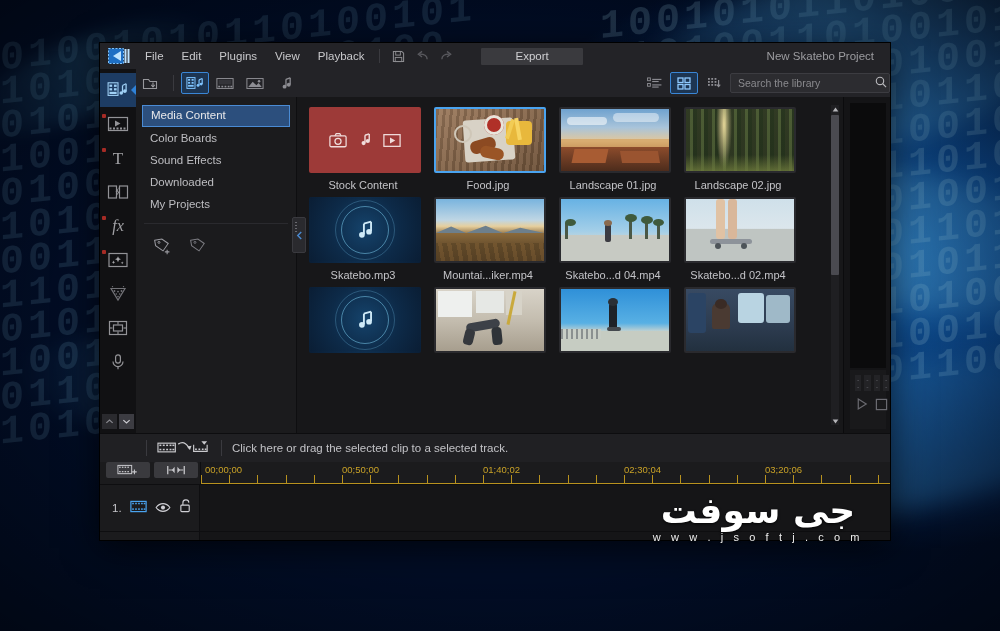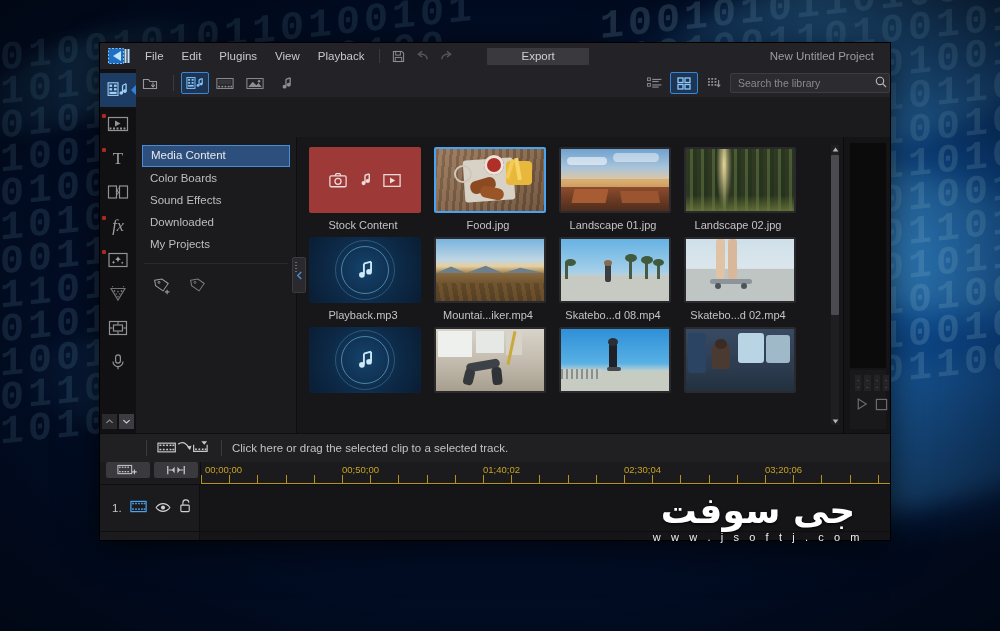--- a/index.html
+++ b/index.html
@@ -47,21 +47,21 @@
     box-shadow:0 0 0 1px #000, 0 8px 34px rgba(0,0,0,.7);}
 
   
   .menubar{height:26px;background:#232327;display:flex;align-items:center;
     padding:0 6px;position:relative;}
   .logo{width:26px;height:20px;display:flex;align-items:center;justify-content:center;margin-right:4px;}
   .logo svg{display:block;}
   .menu-item{color:#c9c9cc;font-size:11.5px;padding:0 9px;line-height:26px;cursor:default;}
   .mdiv{width:1px;height:14px;background:#3a3a3f;margin:0 6px;}
   .ticon{width:18px;height:18px;margin:0 3px;display:flex;align-items:center;justify-content:center;opacity:.72;}
-  .export-btn{margin-left:29px;background:#3a3a3e;color:#cfcfd2;font-size:11.5px;
+  .export-btn{margin-left:23px;background:#3a3a3e;color:#cfcfd2;font-size:11.5px;
     height:17px;line-height:17px;padding:0 34px;border-radius:1px;}
   .proj-title{position:absolute;right:16px;color:#9c9ca0;font-size:11.5px;}
 
   
   .appbody{display:flex;height:364px;background:#18181a;}
 
   
   .rail{width:36px;background:#111113;display:flex;flex-direction:column;
     align-items:center;padding-top:4px;position:relative;}
   .rail-btn{width:36px;height:34px;display:flex;align-items:center;justify-content:center;
@@ -81,21 +81,21 @@
   .tbtn{width:26px;height:20px;display:flex;align-items:center;justify-content:center;
     border:1px solid transparent;border-radius:2px;margin-right:2px;opacity:.8;}
   .tbtn.sel{border-color:#3a86d6;background:#1d3552;opacity:1;}
   .tdiv{width:1px;height:16px;background:#3a3a3f;margin:0 7px;}
   .searchbox{margin-left:auto;width:148px;height:18px;background:#2c2c30;
     border:1px solid #3c3c41;border-radius:2px;display:flex;align-items:center;padding:0 5px;}
   .searchbox input{flex:1;background:transparent;border:0;outline:0;color:#cfcfd2;font-size:10.5px;
     font-family:"Liberation Sans",sans-serif;}
   .searchbox input::placeholder{color:#8a8a8e;}
 
-  .libmain{flex:1;display:flex;min-height:0;position:relative;margin-top:40px;}
+  .libmain{flex:1;display:flex;min-height:0;position:relative;}
   .cats{width:160px;background:#1b1b1d;border-right:1px solid #0e0e10;
     padding-top:8px;position:relative;}
   .cat{height:22px;line-height:22px;margin:0 6px;padding:0 8px;color:#bdbdc1;font-size:11.5px;}
   .cat.sel{background:#2c4f7d;border:1px solid #4a8bd4;color:#e8e8ea;height:20px;line-height:19px;}
   .catsep{height:1px;background:#2a2a2e;margin:8px 8px 0 8px;}
   .tagrow{display:flex;gap:14px;padding:12px 16px;}
   .collapse{position:absolute;right:-10px;top:120px;width:12px;height:34px;
     background:#2a2a2e;border:1px solid #3a3a3f;border-radius:2px;
     display:flex;align-items:center;justify-content:center;z-index:4;}
   .collapse .grip{position:absolute;left:2px;top:4px;width:2px;height:10px;
@@ -230,21 +230,21 @@
           <path d="M7.5 1.5 L3.5 4.5 L7.5 7.5" fill="none" stroke="#6e6e74" stroke-width="1.4"></path>
         </svg>
     </div>
     <div class="ticon">
       <svg width="15" height="13" viewBox="0 0 16 14">
           <path d="M3 10c0-4 3.5-5.5 8-5.5" fill="none" stroke="#6e6e74" stroke-width="1.4"></path>
           <path d="M8.5 1.5 L12.5 4.5 L8.5 7.5" fill="none" stroke="#6e6e74" stroke-width="1.4"></path>
         </svg>
     </div>
     <div class="export-btn">Export</div>
-    <div class="proj-title">New Untitled Project</div>
+    <div class="proj-title">New Skatebo Project</div>
   </div>
 
   <div class="appbody">
 
     <div class="rail">
 
       <div class="rail-btn active">
         <svg width="22" height="18" viewBox="0 0 24 20">
           <rect x="1" y="2" width="11" height="14" fill="none" stroke="#9fd0f5" stroke-width="1.2"></rect>
           <rect x="2.5" y="4" width="3" height="2.5" fill="#9fd0f5"></rect>
@@ -560,21 +560,21 @@
                 <span class="ring ring2"></span>
                 <span class="ring"></span>
                 <svg width="20" height="22" viewBox="0 0 18 20">
                   <path d="M14.5 2.4v8.6" stroke="#cfeaf7" stroke-width="1.7" fill="none"></path>
                   <path d="M8 4.2v9.6" stroke="#cfeaf7" stroke-width="1.7" fill="none"></path>
                   <circle cx="6.2" cy="14.4" r="2.6" fill="#cfeaf7"></circle>
                   <circle cx="12.7" cy="11.6" r="2.6" fill="#cfeaf7"></circle>
                   <path d="M8 4.2L14.5 2.4" stroke="#cfeaf7" stroke-width="1.7" fill="none"></path>
                 </svg>
               </div>
-              <div class="cap">Playback.mp3</div>
+              <div class="cap">Skatebo.mp3</div>
             </div>
 
             <div class="cell">
               <div class="thumb">
                 <div style="position:absolute;inset:0;background:linear-gradient(#79b4de 0%,#bfd6e4 34%,#e6cf9e 44%,#8d6b3c 58%,#4e3a22 100%);"></div>
                 <div style="position:absolute;left:0;top:26px;width:108px;height:8px;background:#6d7f8c;clip-path:polygon(0 100%,14% 20%,28% 100%,46% 10%,62% 100%,78% 35%,100% 100%);"></div>
                 <div style="position:absolute;left:0;top:34px;width:108px;height:28px;background:linear-gradient(#8b6a3c,#3f2f1c);"></div>
                 <div style="position:absolute;left:0;top:44px;width:108px;height:18px;background:repeating-linear-gradient(80deg,#5c4526 0 5px,#74562f 5px 9px);opacity:.75;"></div>
               </div>
               <div class="cap">Mountai...iker.mp4</div>
@@ -588,21 +588,21 @@
                 <div style="position:absolute;left:4px;top:20px;width:11px;height:7px;border-radius:50%;background:#3f5a3c;"></div>
                 <div style="position:absolute;left:68px;top:20px;width:3px;height:20px;background:#4a5846;"></div>
                 <div style="position:absolute;left:64px;top:15px;width:12px;height:8px;border-radius:50%;background:#3f5a3c;"></div>
                 <div style="position:absolute;left:84px;top:22px;width:3px;height:18px;background:#4a5846;"></div>
                 <div style="position:absolute;left:80px;top:17px;width:12px;height:8px;border-radius:50%;background:#3f5a3c;"></div>
                 <div style="position:absolute;left:96px;top:24px;width:3px;height:16px;background:#4a5846;"></div>
                 <div style="position:absolute;left:92px;top:20px;width:11px;height:7px;border-radius:50%;background:#3f5a3c;"></div>
                 <div style="position:absolute;left:44px;top:25px;width:6px;height:18px;background:#3b3b42;border-radius:2px;"></div>
                 <div style="position:absolute;left:43px;top:21px;width:8px;height:6px;border-radius:50%;background:#8a6a4e;"></div>
               </div>
-              <div class="cap">Skatebo...d 08.mp4</div>
+              <div class="cap">Skatebo...d 04.mp4</div>
             </div>
 
             <div class="cell">
               <div class="thumb">
                 <div style="position:absolute;inset:0;background:linear-gradient(#cfe0ea 0%,#dbe6ec 46%,#c0c6c4 58%,#aab0ad 100%);"></div>
                 <div style="position:absolute;left:0;top:30px;width:108px;height:32px;background:#bfc5c2;"></div>
                 <div style="position:absolute;left:30px;top:0;width:9px;height:40px;background:#e0c2a4;border-radius:3px;"></div>
                 <div style="position:absolute;left:42px;top:0;width:9px;height:40px;background:#d9b79a;border-radius:3px;"></div>
                 <div style="position:absolute;left:24px;top:40px;width:42px;height:5px;background:#8d939a;border-radius:3px;"></div>
                 <div style="position:absolute;left:29px;top:44px;width:6px;height:6px;border-radius:50%;background:#4d5459;"></div>

